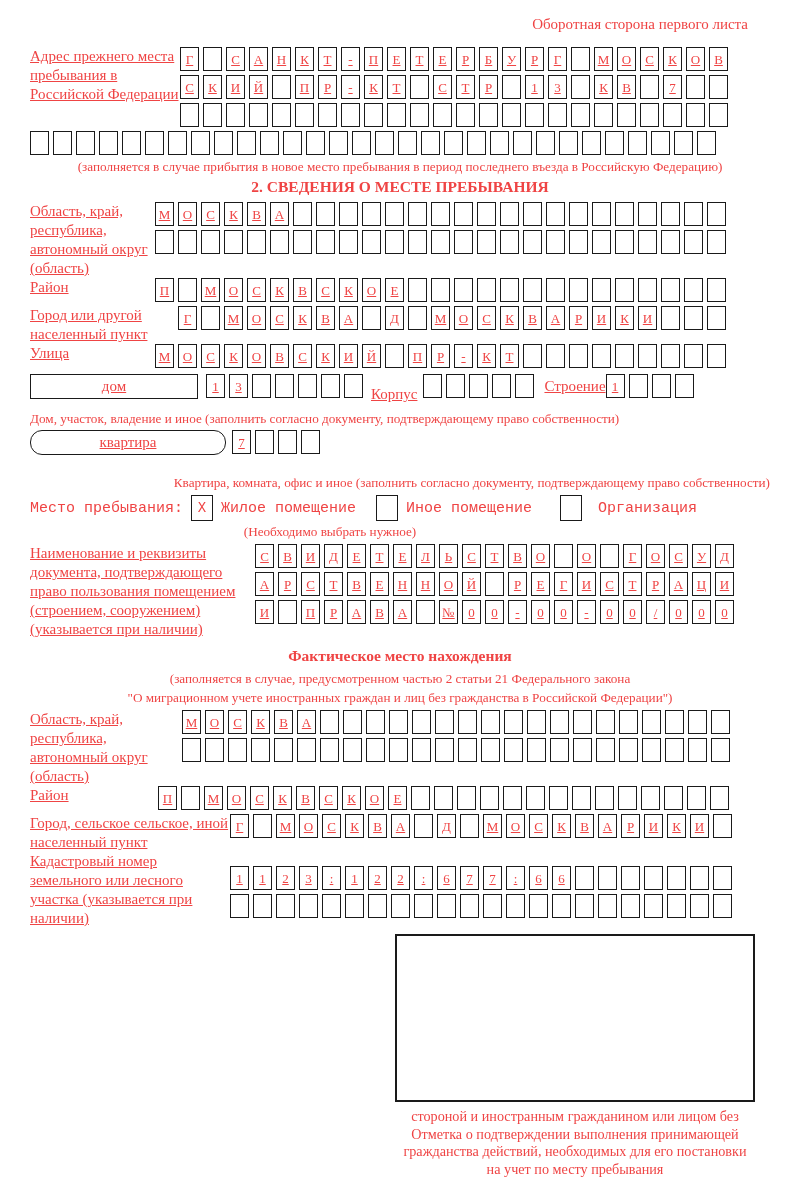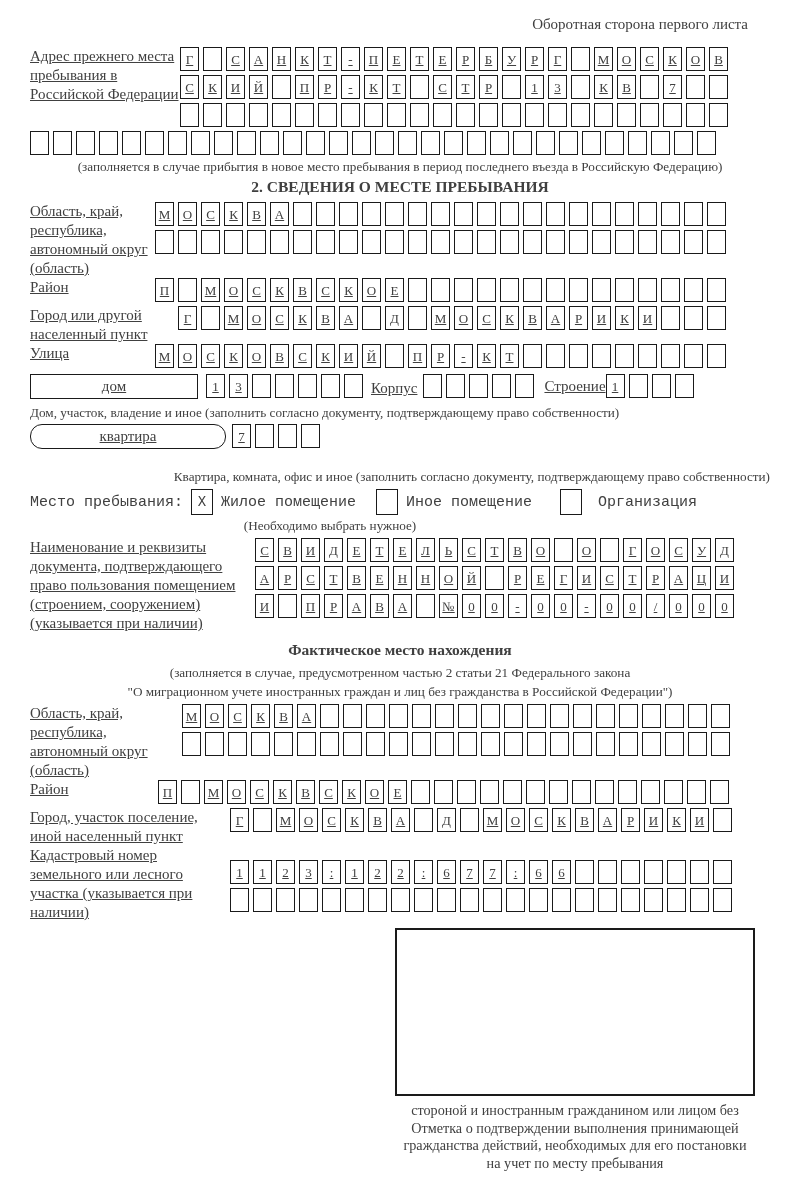--- a/index.html
+++ b/index.html
@@ -1,19 +1,19 @@
 <!DOCTYPE html>
 <html><head>
 <meta charset="utf-8">
 <style>
   html,body{margin:0;padding:0;background:#fff;}
   .page{
     width:800px;height:1180px;box-sizing:border-box;
     padding:16px 30px 10px 30px;overflow:hidden;position:relative;
-    background:#fff;color:#404040;
+    background:#fff;color:#ef4444;
     font-family:"Liberation Serif","DejaVu Serif",serif;
   }
   .hdr-note{font-size:15px;text-align:right;padding-right:22px;margin-bottom:14px;}
   .fld{display:flex;align-items:flex-start;text-decoration:underline;}
   .lbl{font-size:15px;line-height:19px;flex:0 0 auto;}
   .rows{flex:0 0 auto;}
   .crow{display:flex;margin-bottom:4px;}
   .cell{
     flex:0 0 auto;width:17px;height:22px;border:1.6px solid #1a1a1a;margin-right:4px;
     display:inline-flex;align-items:center;justify-content:center;
@@ -319,21 +319,21 @@
     <div class="box" style="width:168px;margin-right:8px;">дом</div>
     <div class="crow" style="margin-bottom:0;">
         <span class="cell">1</span>
         <span class="cell">3</span>
         <span class="cell"></span>
         <span class="cell"></span>
         <span class="cell"></span>
         <span class="cell"></span>
         <span class="cell"></span>
       </div>
-    <div class="inline-lbl" style="margin:2px 6px 0 4px;">Корпус</div>
+    <div class="inline-lbl" style="margin:8px 6px 0 4px;">Корпус</div>
     <div class="crow" style="margin-bottom:0;">
         <span class="cell"></span>
         <span class="cell"></span>
         <span class="cell"></span>
         <span class="cell"></span>
         <span class="cell"></span>
       </div>
     <div class="inline-lbl" style="margin:0 0 0 6px;">Строение</div>
     <div class="crow" style="margin-bottom:0;">
         <span class="cell">1</span>
@@ -528,21 +528,21 @@
         <span class="cell"></span>
         <span class="cell"></span>
         <span class="cell"></span>
         <span class="cell"></span>
         <span class="cell"></span>
         <span class="cell"></span>
       </div>
   </div>
 
   <div class="fld">
-    <div class="lbl" style="width:200px;">Город, участок поселение, иной населенный пункт</div>
+    <div class="lbl" style="width:200px;">Город, сельское сельское, иной населенный пункт</div>
     <div class="crow">
         <span class="cell">Г</span>
         <span class="cell"></span>
         <span class="cell">М</span>
         <span class="cell">О</span>
         <span class="cell">С</span>
         <span class="cell">К</span>
         <span class="cell">В</span>
         <span class="cell">А</span>
         <span class="cell"></span>

